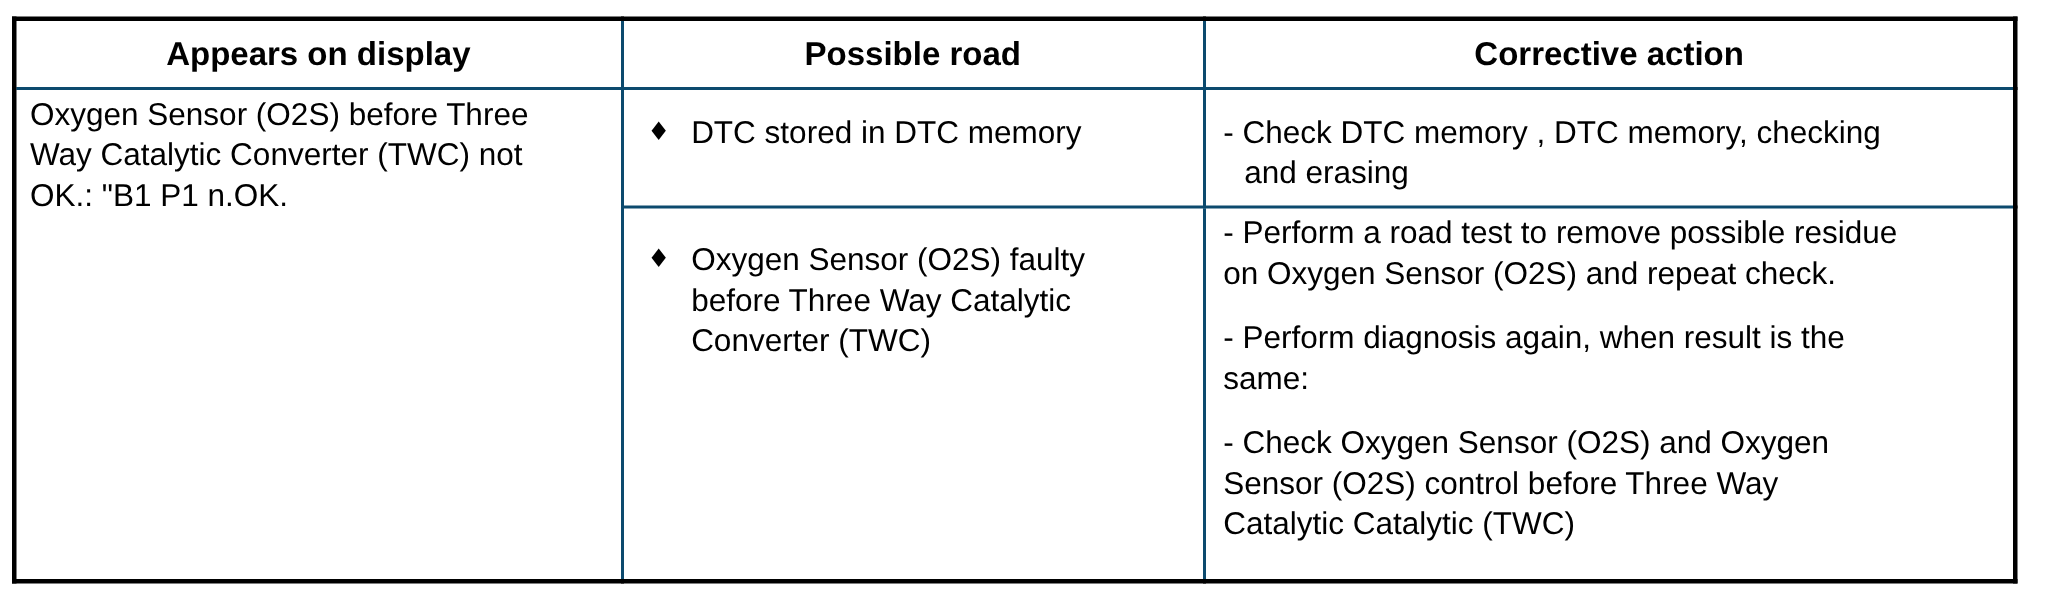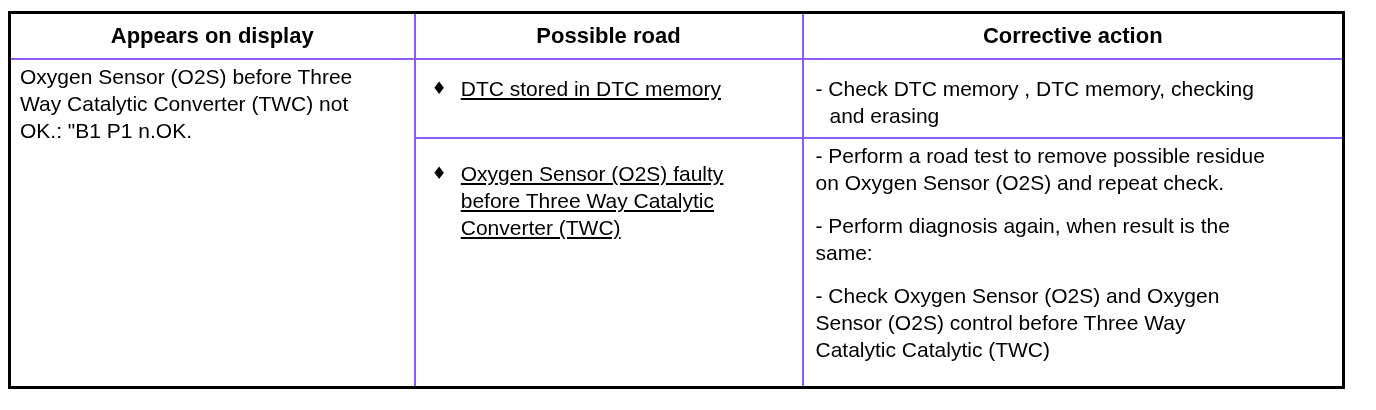--- a/index.html
+++ b/index.html
@@ -22,21 +22,21 @@
     position: absolute;
     left: 8px;
     top: 11px;
     width: 1334px;
     border-collapse: collapse;
     table-layout: fixed;
     border: 3px solid #000000;
     background: #ffffff;
   }
   .diag th, .diag td {
-    border: 2px solid #8b5cf6;
+    border: 2px solid #0c4a6e;
     vertical-align: top;
     text-align: left;
   }
   .diag th {
     font-size: 22px;
     font-weight: bold;
     text-align: center;
     vertical-align: middle;
     height: 40px;
     padding: 2px 4px;
@@ -58,21 +58,21 @@
   }
   .row-2 .cause-cell { padding-top: 21px; }
   .bullet-item { display: flex; }
   .bullet {
     font-family: "DejaVu Sans", sans-serif;
     font-size: 17px;
     line-height: 27px;
     flex: 0 0 auto;
     margin-right: 14px;
   }
-  .cause-text { white-space: pre-line; text-decoration: underline; }
+  .cause-text { white-space: pre-line; }
 
   .action-cell {
     padding: 15px 24px 8px 12px;
     margin-top: 12px;
   }
   .row-2 .action-cell { padding-top: 3px; }
   .action-cell p {
     margin: 0 0 16px 0;
     white-space: pre-line;
   }

